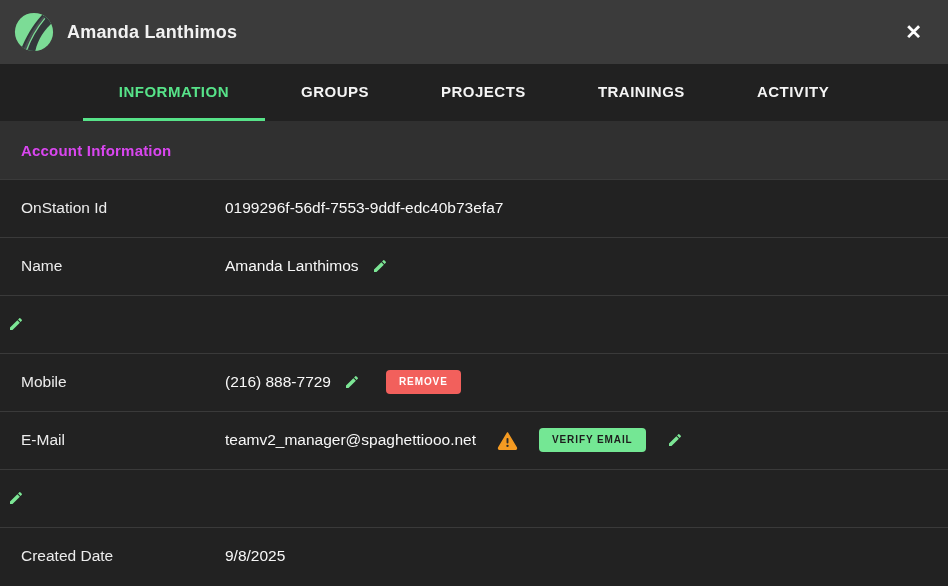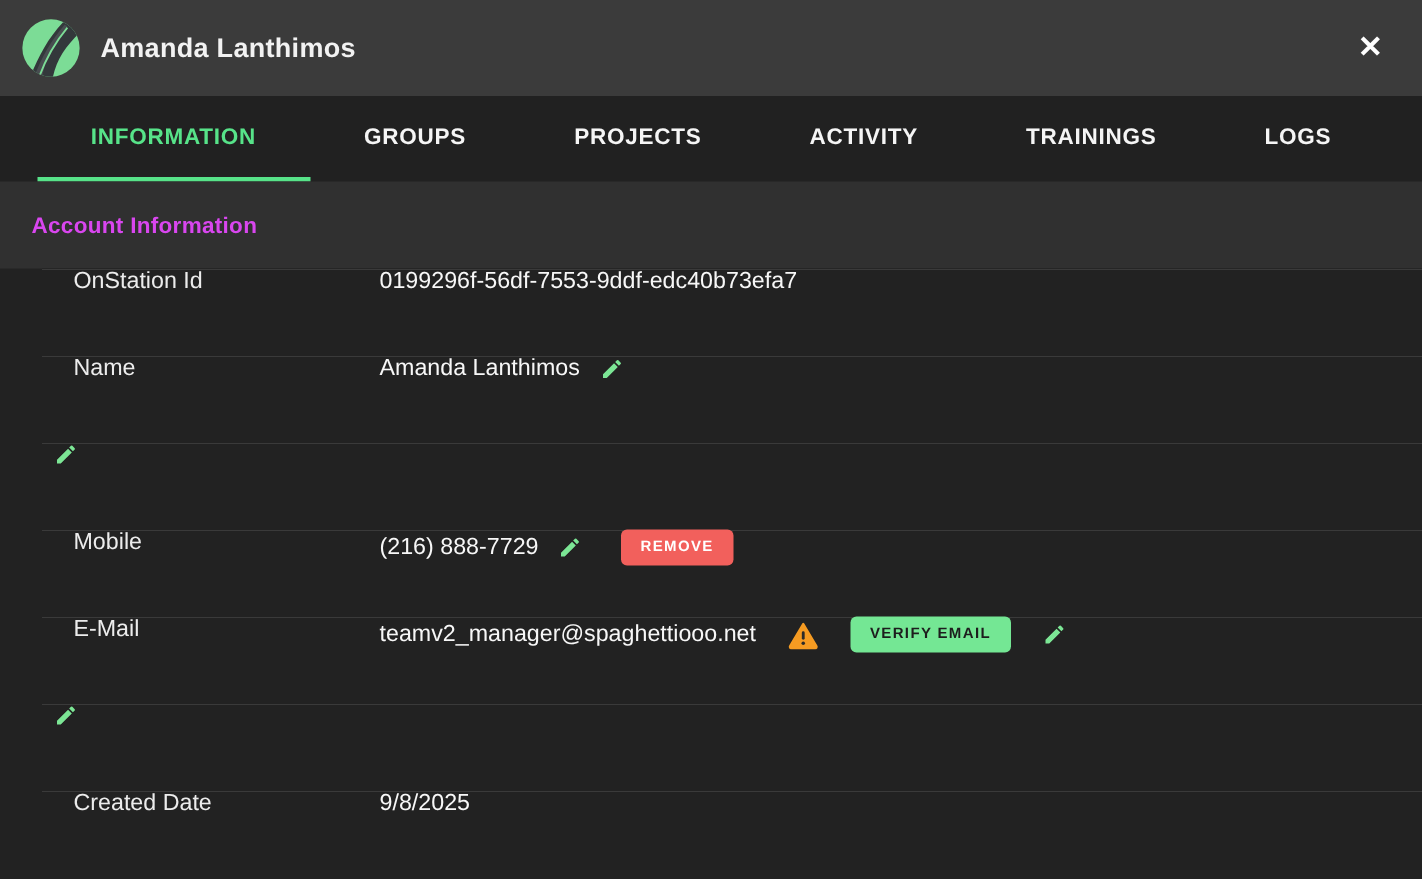--- a/index.html
+++ b/index.html
@@ -53,21 +53,21 @@
   
   .section-hdr{
     height:58px; flex:0 0 58px; background:var(--section-bg);
     display:flex; align-items:center; padding-left:21px;
     color:#d946ef; font-size:15px; font-weight:700; letter-spacing:0.2px;
   }
   
   .row{
     height:58px; flex:0 0 58px; background:var(--row-bg);
     box-shadow:inset 0 1px 0 var(--sep);
-    display:flex; align-items:flex-start;margin-left:28px;
+    display:flex; align-items:center;
   }
   .row-label{
     flex:0 0 225px; padding-left:21px;
     color:#ececec; font-size:15.5px;
   }
   .row-value{
     display:flex; align-items:center; gap:13px;
     color:#f7f7f7; font-size:15.5px;
   }
   .val-text{ white-space:nowrap; }
@@ -107,23 +107,22 @@
       </svg>
     </span>
     <div class="hdr-title">Amanda Lanthimos</div>
     <button class="close-btn"><span>✕</span></button>
   </div>
 
   <div class="tabs">
     <button class="tab active">INFORMATION</button>
     <button class="tab">GROUPS</button>
     <button class="tab">PROJECTS</button>
+    <button class="tab">TRAININGS</button>
     <button class="tab">ACTIVITY</button>
-    <button class="tab">TRAININGS</button>
-    <button class="tab">LOGS</button>
   </div>
 
   <div class="section-hdr">
     <span>Account Information</span>
   </div>
 
   <div class="row">
     <div class="row-label">OnStation Id</div>
     <div class="row-value">
       <span class="val-text">0199296f-56df-7553-9ddf-edc40b73efa7</span>

